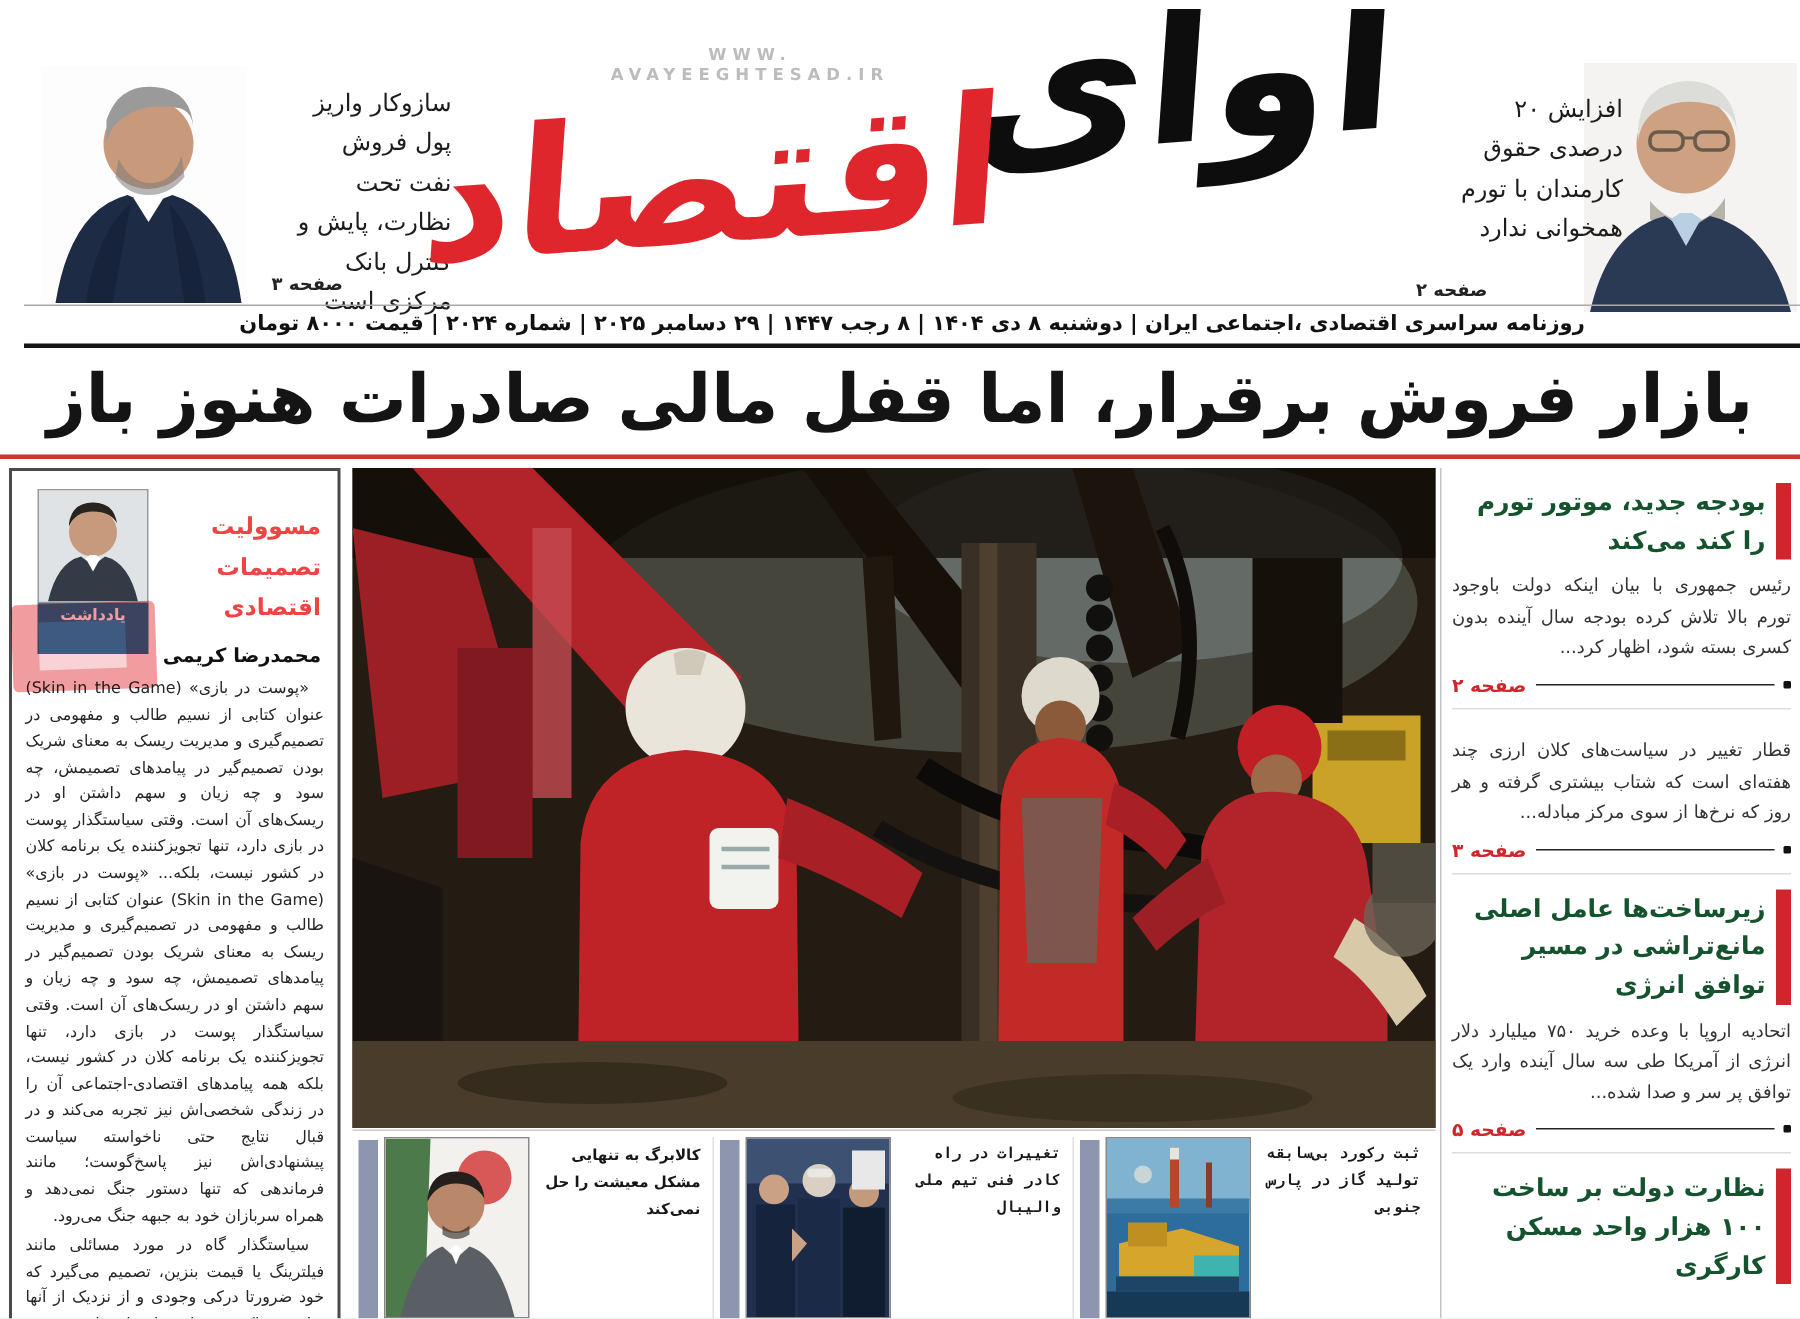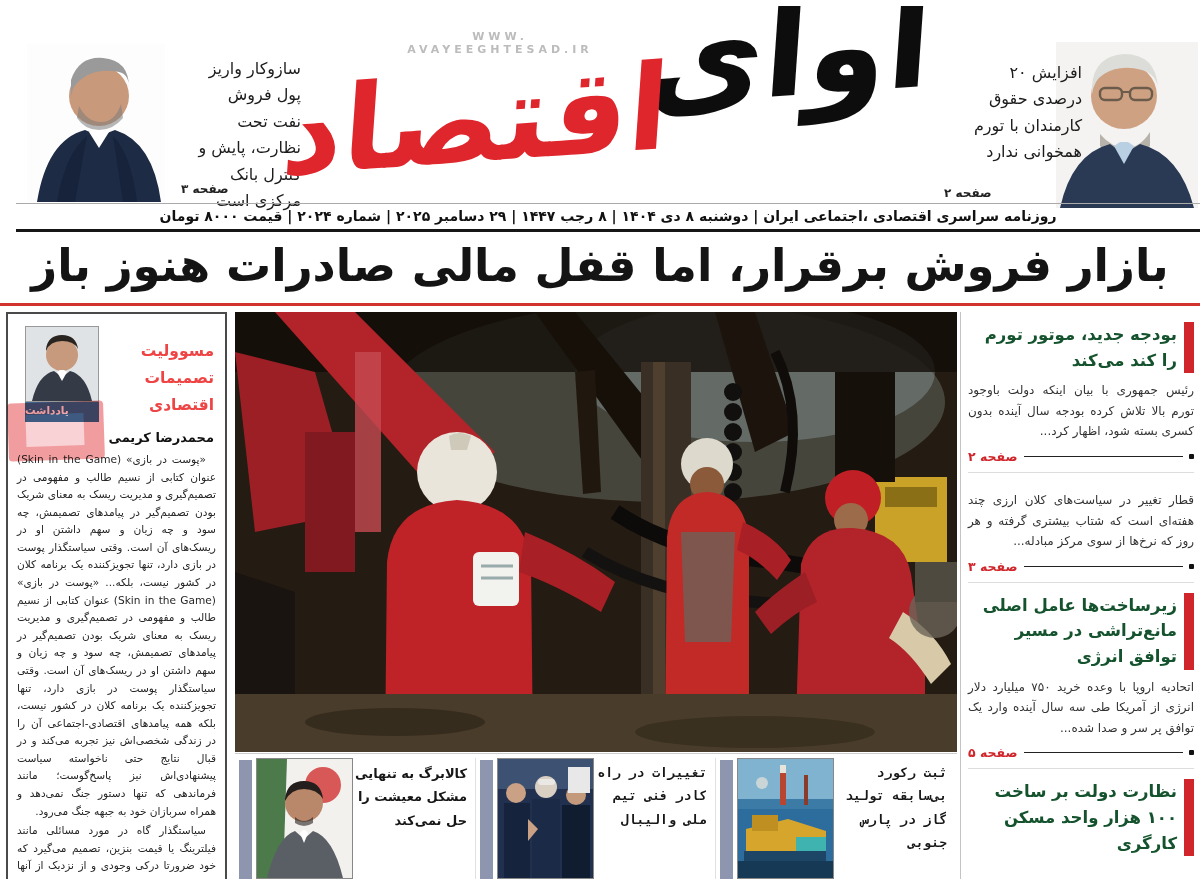--- a/index.html
+++ b/index.html
@@ -17,22 +17,22 @@
   .dateline{left:0;right:0;top:203px;height:25px;border-top:1px solid #aaa;border-bottom:3px solid #161616;
             direction:rtl;text-align:center;font-size:14px;font-weight:bold;color:#111;line-height:25px;margin-left:16px;}
   
   .main-headline{left:0;right:0;top:231px;height:70px;direction:rtl;text-align:center;
                  font-size:45px;font-weight:900;color:#141414;line-height:70px;letter-spacing:-1px;}
   .headline-rule{left:0;right:0;top:303px;height:3px;background:#d0342c;}
   
   .note-col{left:6px;top:312px;width:221px;height:600px;border:2px solid #4a4a4a;background:#fff;box-sizing:border-box;padding:8px 9px;}
   .note-head{position:relative;height:102px;}
   .note-photo{position:absolute;left:8px;top:4px;width:72px;height:74px;border:1px solid #999;}
-  .note-kicker{position:absolute;left:8px;top:80px;width:74px;height:20px;background:#3f6d9b;color:#fff;
-               font-size:10.5px;font-weight:bold;text-align:left;line-height:17px;direction:rtl;}
+  .note-kicker{position:absolute;left:8px;top:80px;width:74px;height:34px;background:#3f6d9b;color:#fff;
+               font-size:10.5px;font-weight:bold;text-align:center;line-height:17px;direction:rtl;}
   .note-title{position:absolute;right:2px;top:16px;width:110px;direction:rtl;text-align:right;
               font-size:15.5px;font-weight:bold;color:#ef4444;line-height:1.75;}
   .note-author{direction:rtl;text-align:right;font-size:13px;font-weight:900;color:#111;margin:6px 2px 6px 0;}
   .note-body{direction:rtl;text-align:justify;font-size:10.6px;color:#262626;line-height:1.66;}
   .note-body p{margin:0 0 2px 0;text-indent:10px;}
   .watermark{left:0px;top:88px;width:96px;height:58px;background:rgba(224,38,45,.45);transform:rotate(-2deg);
              border-radius:4px;mix-blend-mode:multiply;}
   .watermark:after{content:"";position:absolute;left:18px;top:12px;width:58px;height:32px;background:rgba(255,255,255,.55);}
   
   .main-photo{left:235px;top:312px;width:722px;height:440px;background:#221a12;}
@@ -50,21 +50,21 @@
   .sb-page{color:#d0262b;font-weight:900;font-size:12.5px;white-space:nowrap;}
   .sb-line{flex:1;border-top:1.3px solid #222;margin:0 6px;}
   .sb-dot{width:5px;height:5px;background:#111;border-radius:1px;}
   
   .teaser-rule{left:235px;width:722px;top:753px;height:1px;background:#cccccc;}
   .teasers{left:235px;top:758px;width:722px;height:121px;display:flex;}
   .teaser{width:240px;display:flex;align-items:stretch;box-sizing:border-box;padding-left:4px;}
   .teaser + .teaser{border-left:1px solid #e0e0e0;font-family:Liberation Mono, monospace;}
   .t-bar{width:13px;background:#8d96ae;margin:2px 4px 0 0;}
   .t-photo{width:95px;height:119px;border:1px solid #888;flex-shrink:0;}
-  .t-title{flex:1;direction:rtl;text-align:right;font-size:13px;font-weight:900;color:#171717;
+  .t-title{flex:1;direction:rtl;text-align:right;font-size:10px;font-weight:900;color:#171717;
            line-height:1.8;padding:4px 8px 0 2px;}
 </style>
 </head>
 <body>
 
 <div class="page">
 
   <div class="abs" style="left:15px;top:32px;width:250px;height:178px;">
     <svg class="abs" style="left:12px;top:12px;" width="138" height="158" viewBox="0 0 138 158">
       <rect width="138" height="158" fill="#fdfdfd"></rect>

